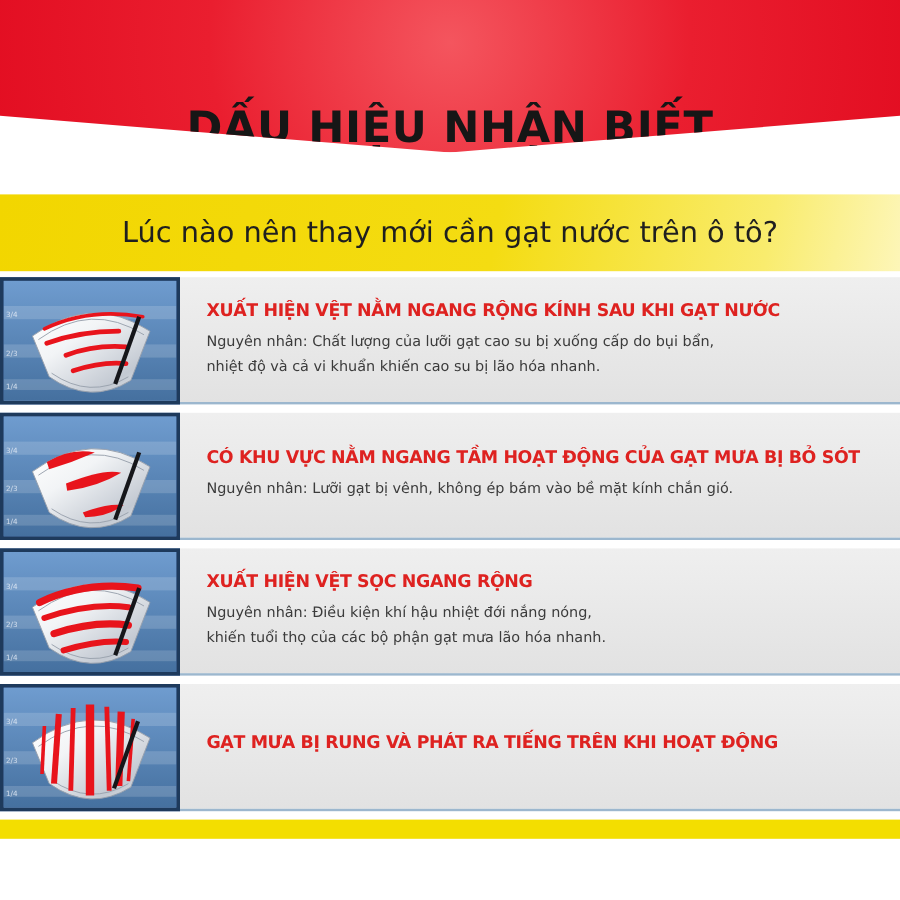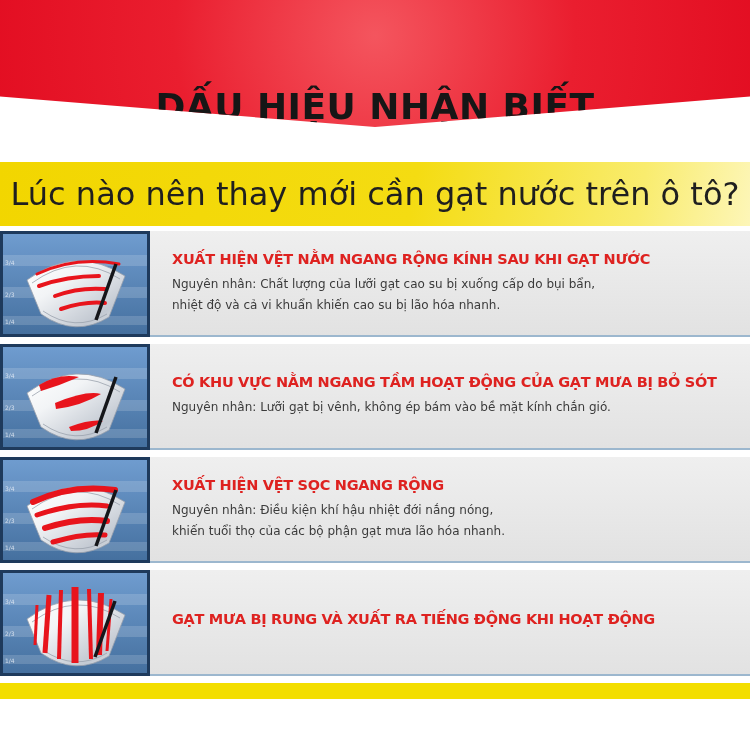--- a/index.html
+++ b/index.html
@@ -25,21 +25,21 @@
 
   .spacer-white { height:35px; }
 
   
   .question-band {
     width:750px; height:64px;
     background:linear-gradient(100deg, #f2d600 0%, #f4dc12 55%, #f9ec6e 85%, #fdf6b8 100%);
     display:flex; align-items:center; justify-content:center;
     margin-bottom:5px;
   }
-  .question-text { font-size:32px; color:#1f1f1f; }
+  .question-text { font-size:24px; color:#1f1f1f; }
 
   
   .rows { }
   .row {
     width:750px; height:106px;
     background:linear-gradient(#efefef, #e2e2e2);
     border-bottom:2px solid #9cb7ce;
     margin-bottom:7px;
     display:flex; align-items:stretch;
   }
@@ -209,21 +209,21 @@
             <path d="M58,17 L56,86" stroke-width="4"></path>
             <path d="M72,14 L72,90" stroke-width="7"></path>
             <path d="M86,16 L88,86" stroke-width="4"></path>
             <path d="M98,20 L96,82" stroke-width="6"></path>
             <path d="M108,26 L104,78" stroke-width="3"></path>
           </g>
           <path d="M112,28 Q102,56 92,84" fill="none" stroke="#15161a" stroke-width="3.5"></path>
         </svg>
       </div>
       <div class="row-text">
-        <div class="row-heading">GẠT MƯA BỊ RUNG VÀ XUẤT RA TIẾNG ĐỘNG KHI HOẠT ĐỘNG</div>
+        <div class="row-heading">GẠT MƯA BỊ RUNG VÀ PHÁT RA TIẾNG TRÊN KHI HOẠT ĐỘNG</div>
         <div class="row-body">
         </div>
       </div>
     </div>
 
   </div>
 
   <div class="footer-bar"></div>
 
 </div>

